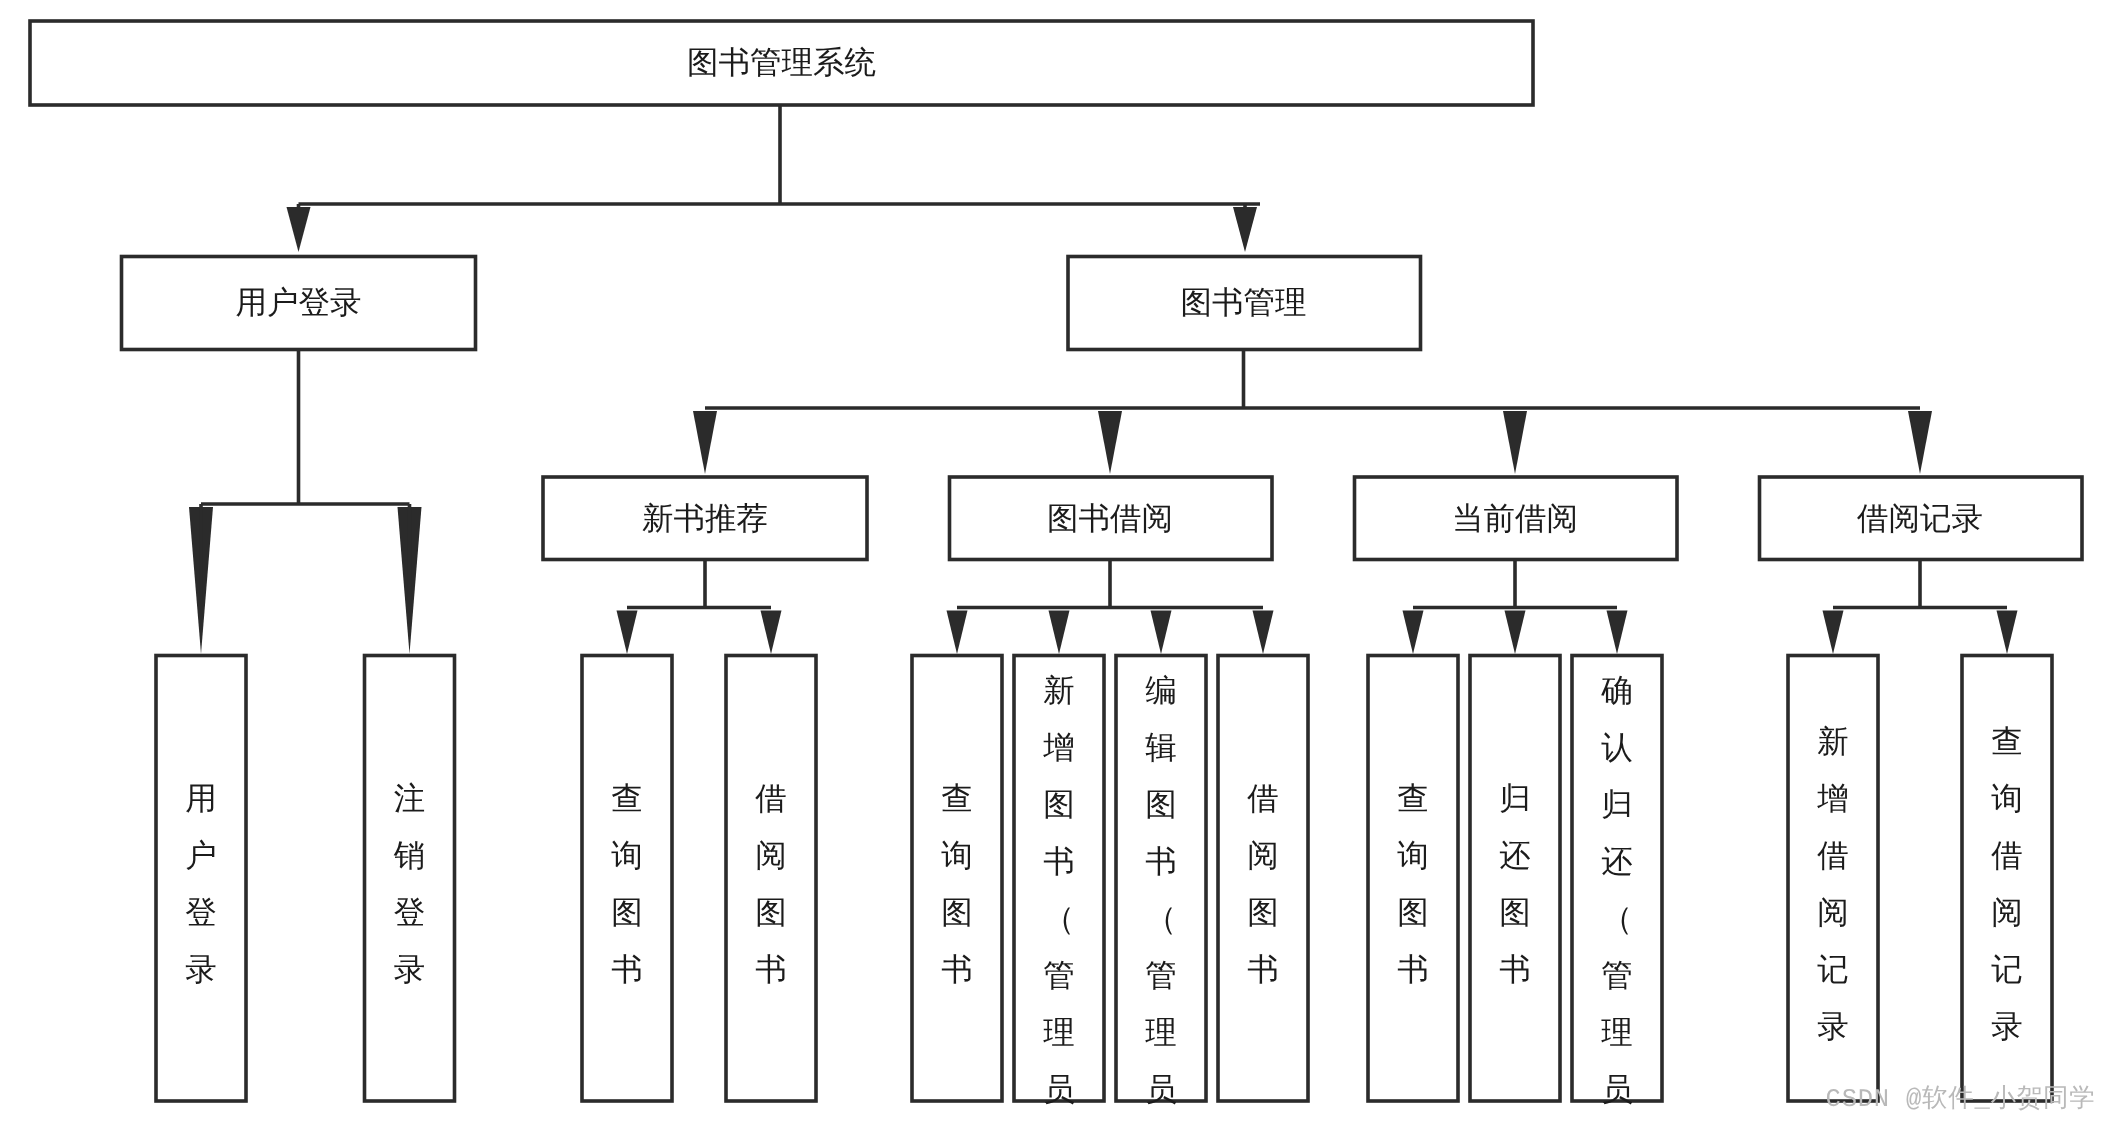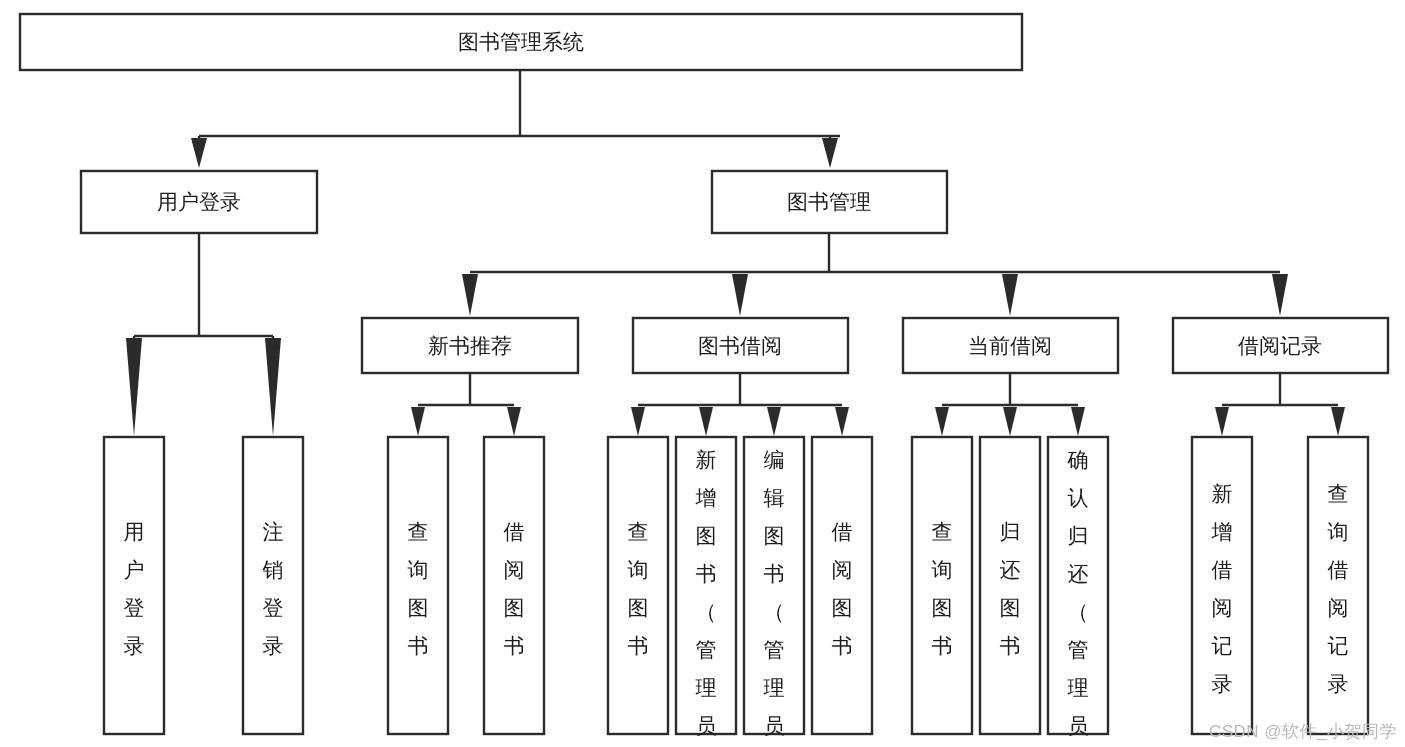--- a/index.html
+++ b/index.html
@@ -51,21 +51,21 @@
   .node-label-v {
     font-family: "Liberation Sans", "DejaVu Sans", sans-serif;
     font-size: 21px;
     fill: #1b1b1b;
     text-anchor: middle;
   }
   .watermark-text {
     position: absolute;
     right: 8px;
     bottom: 4px;
-    font-family: Liberation Sans, sans-serif;
+    font-family: Liberation Mono, monospace;
     font-size: 17px;
     color: #b9b9b9;
     white-space: nowrap;
     letter-spacing: 0.5px;
   }
 </style>
 </head>
 <body>
 
 <div id="diagram-root">

